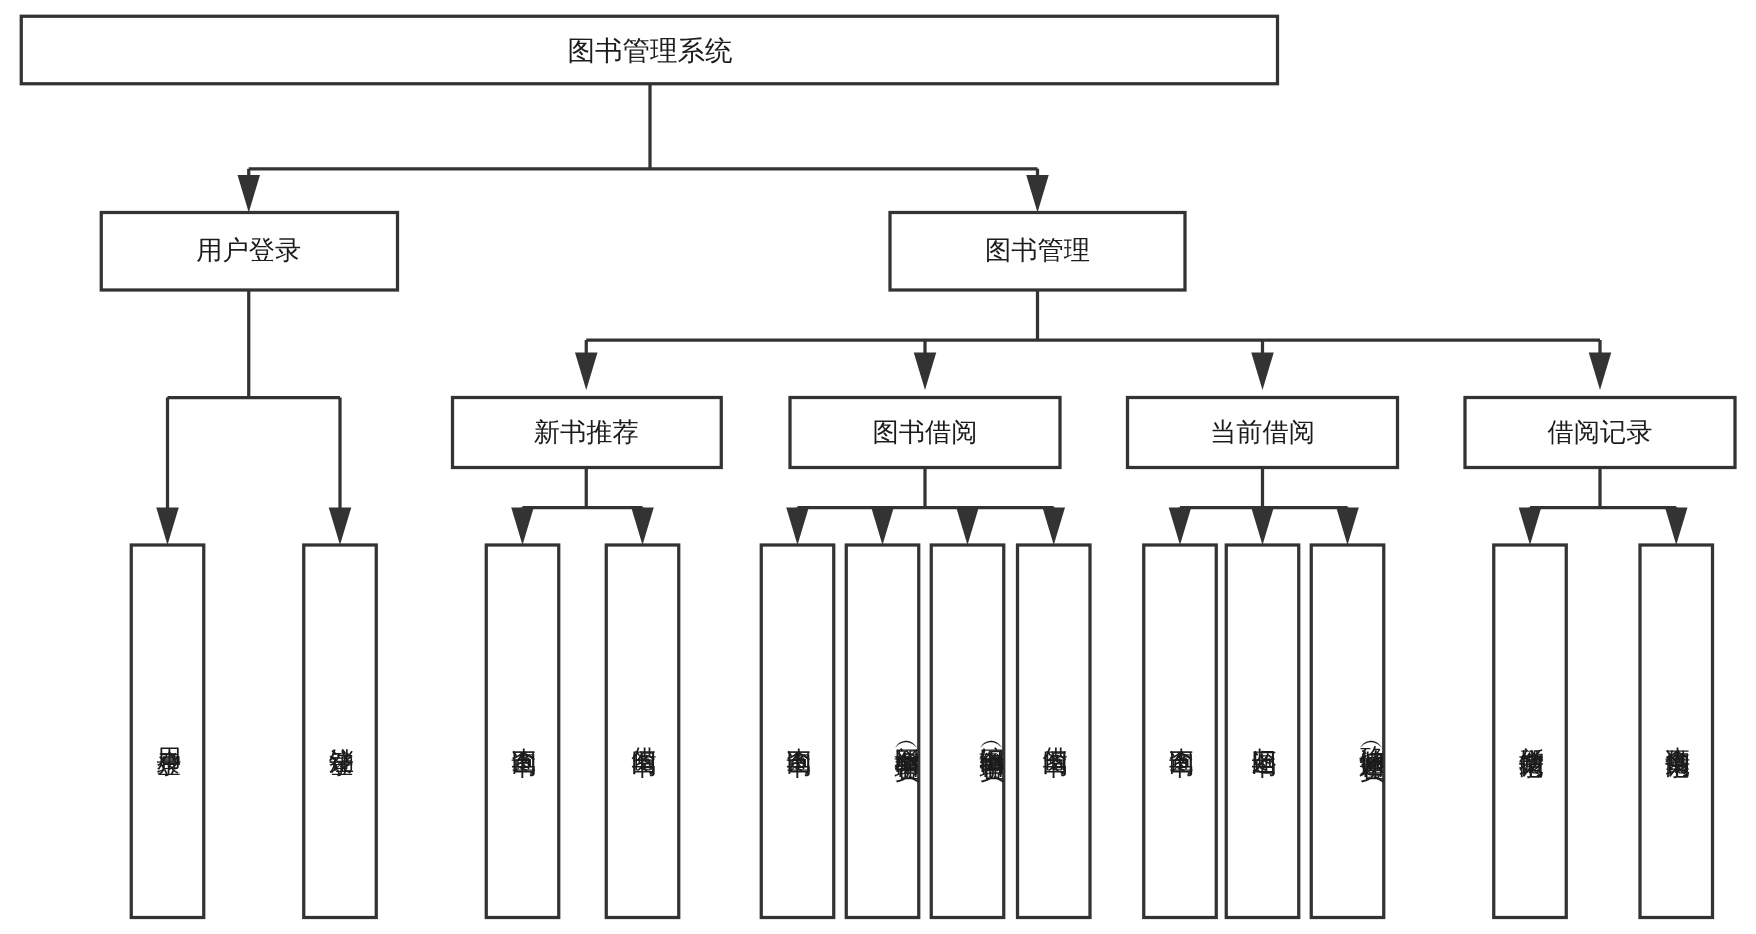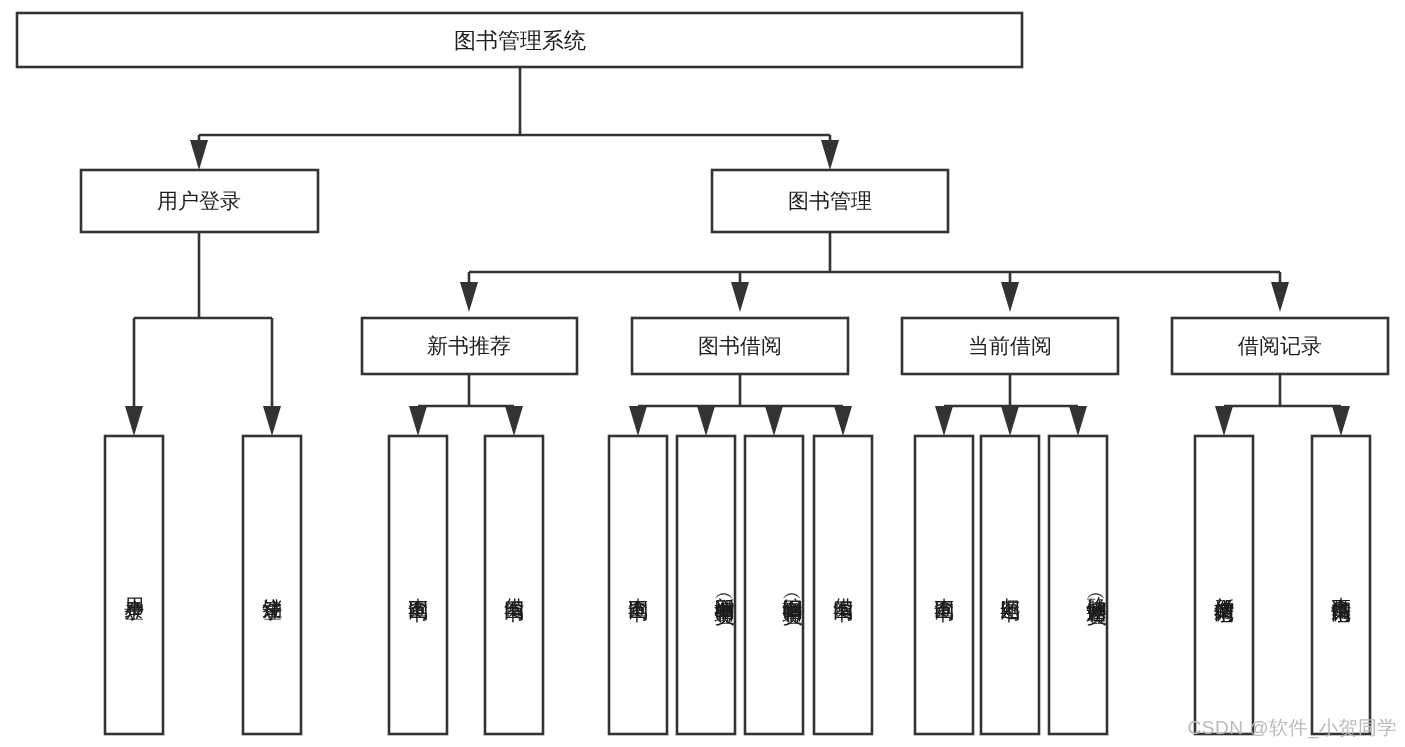--- a/index.html
+++ b/index.html
@@ -211,14 +211,13 @@
   <div class="leaf-label" style="left:745px; top:442px; width:58px; height:292px;">编辑图书（管理员）</div>
   <div class="leaf-label centered" style="left:814px; top:436px; width:58px; height:298px;">借阅图书</div>
 
   <div class="leaf-label centered" style="left:915px; top:436px; width:58px; height:298px;">查询图书</div>
   <div class="leaf-label centered" style="left:981px; top:436px; width:58px; height:298px;">归还图书</div>
   <div class="leaf-label" style="left:1049px; top:442px; width:58px; height:292px;">确认归还（管理员）</div>
 
   <div class="leaf-label centered" style="left:1195px; top:436px; width:58px; height:298px;">新增借阅记录</div>
   <div class="leaf-label centered" style="left:1312px; top:436px; width:58px; height:298px;">查询借阅记录</div>
 
-  <div class="watermark">CSDN @软件_小贺同学</div>
 </div>
 
 </body></html>

